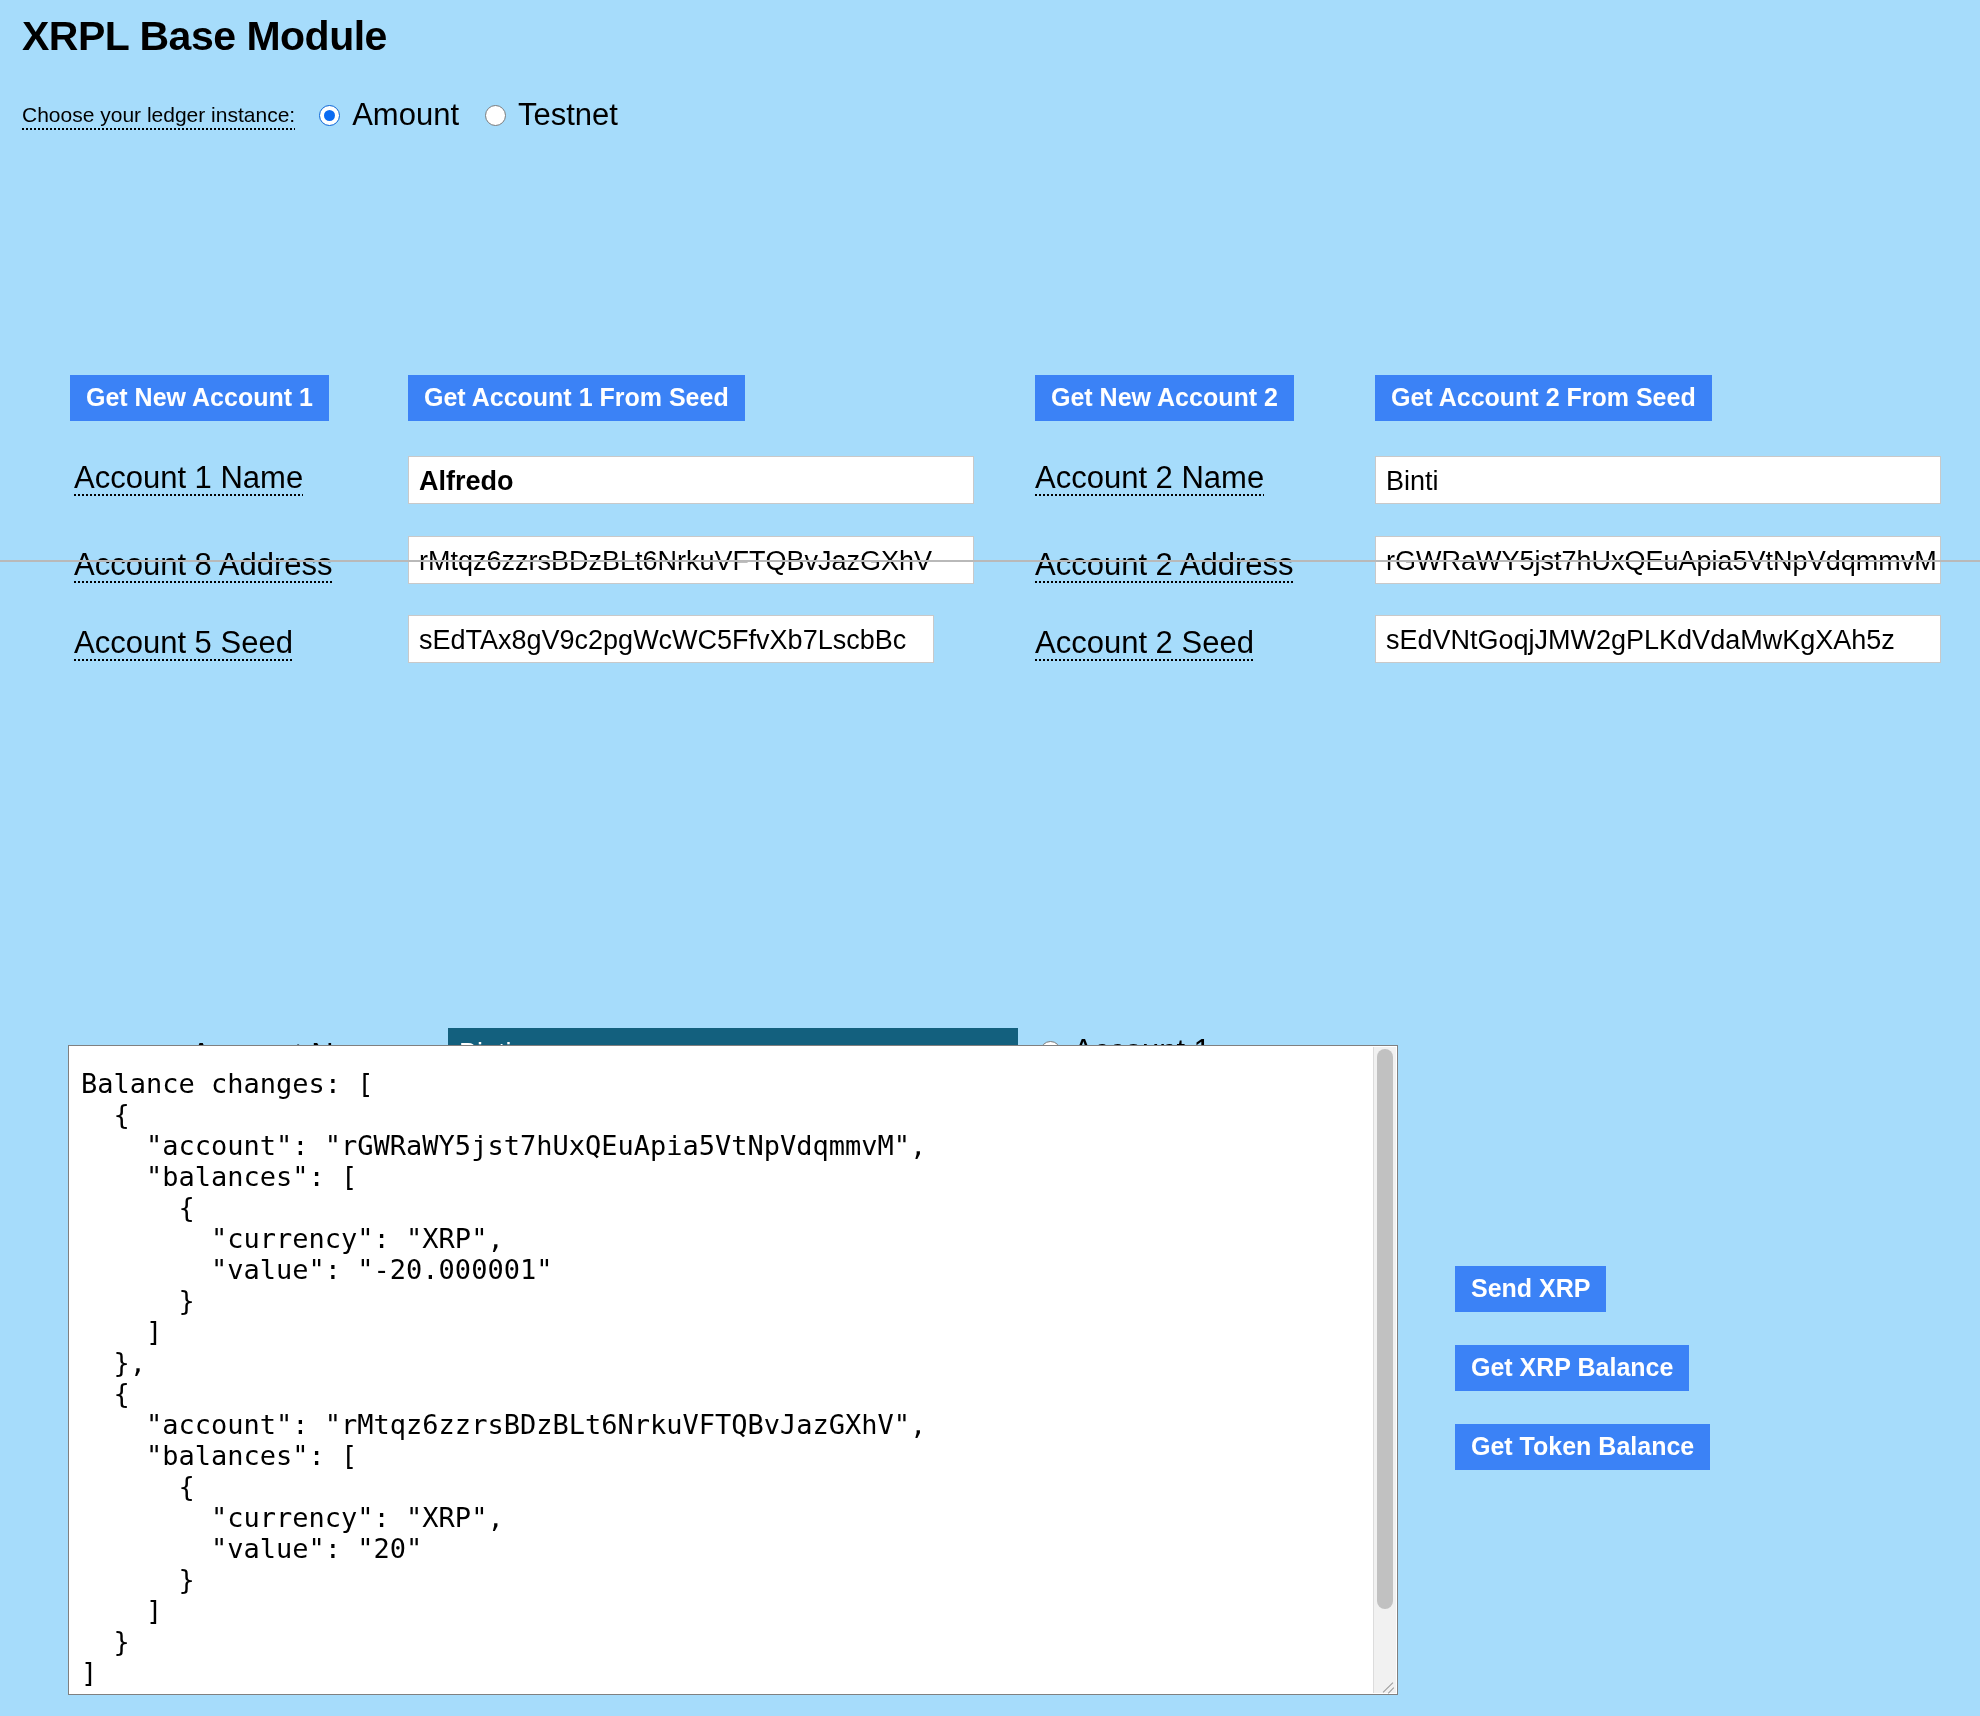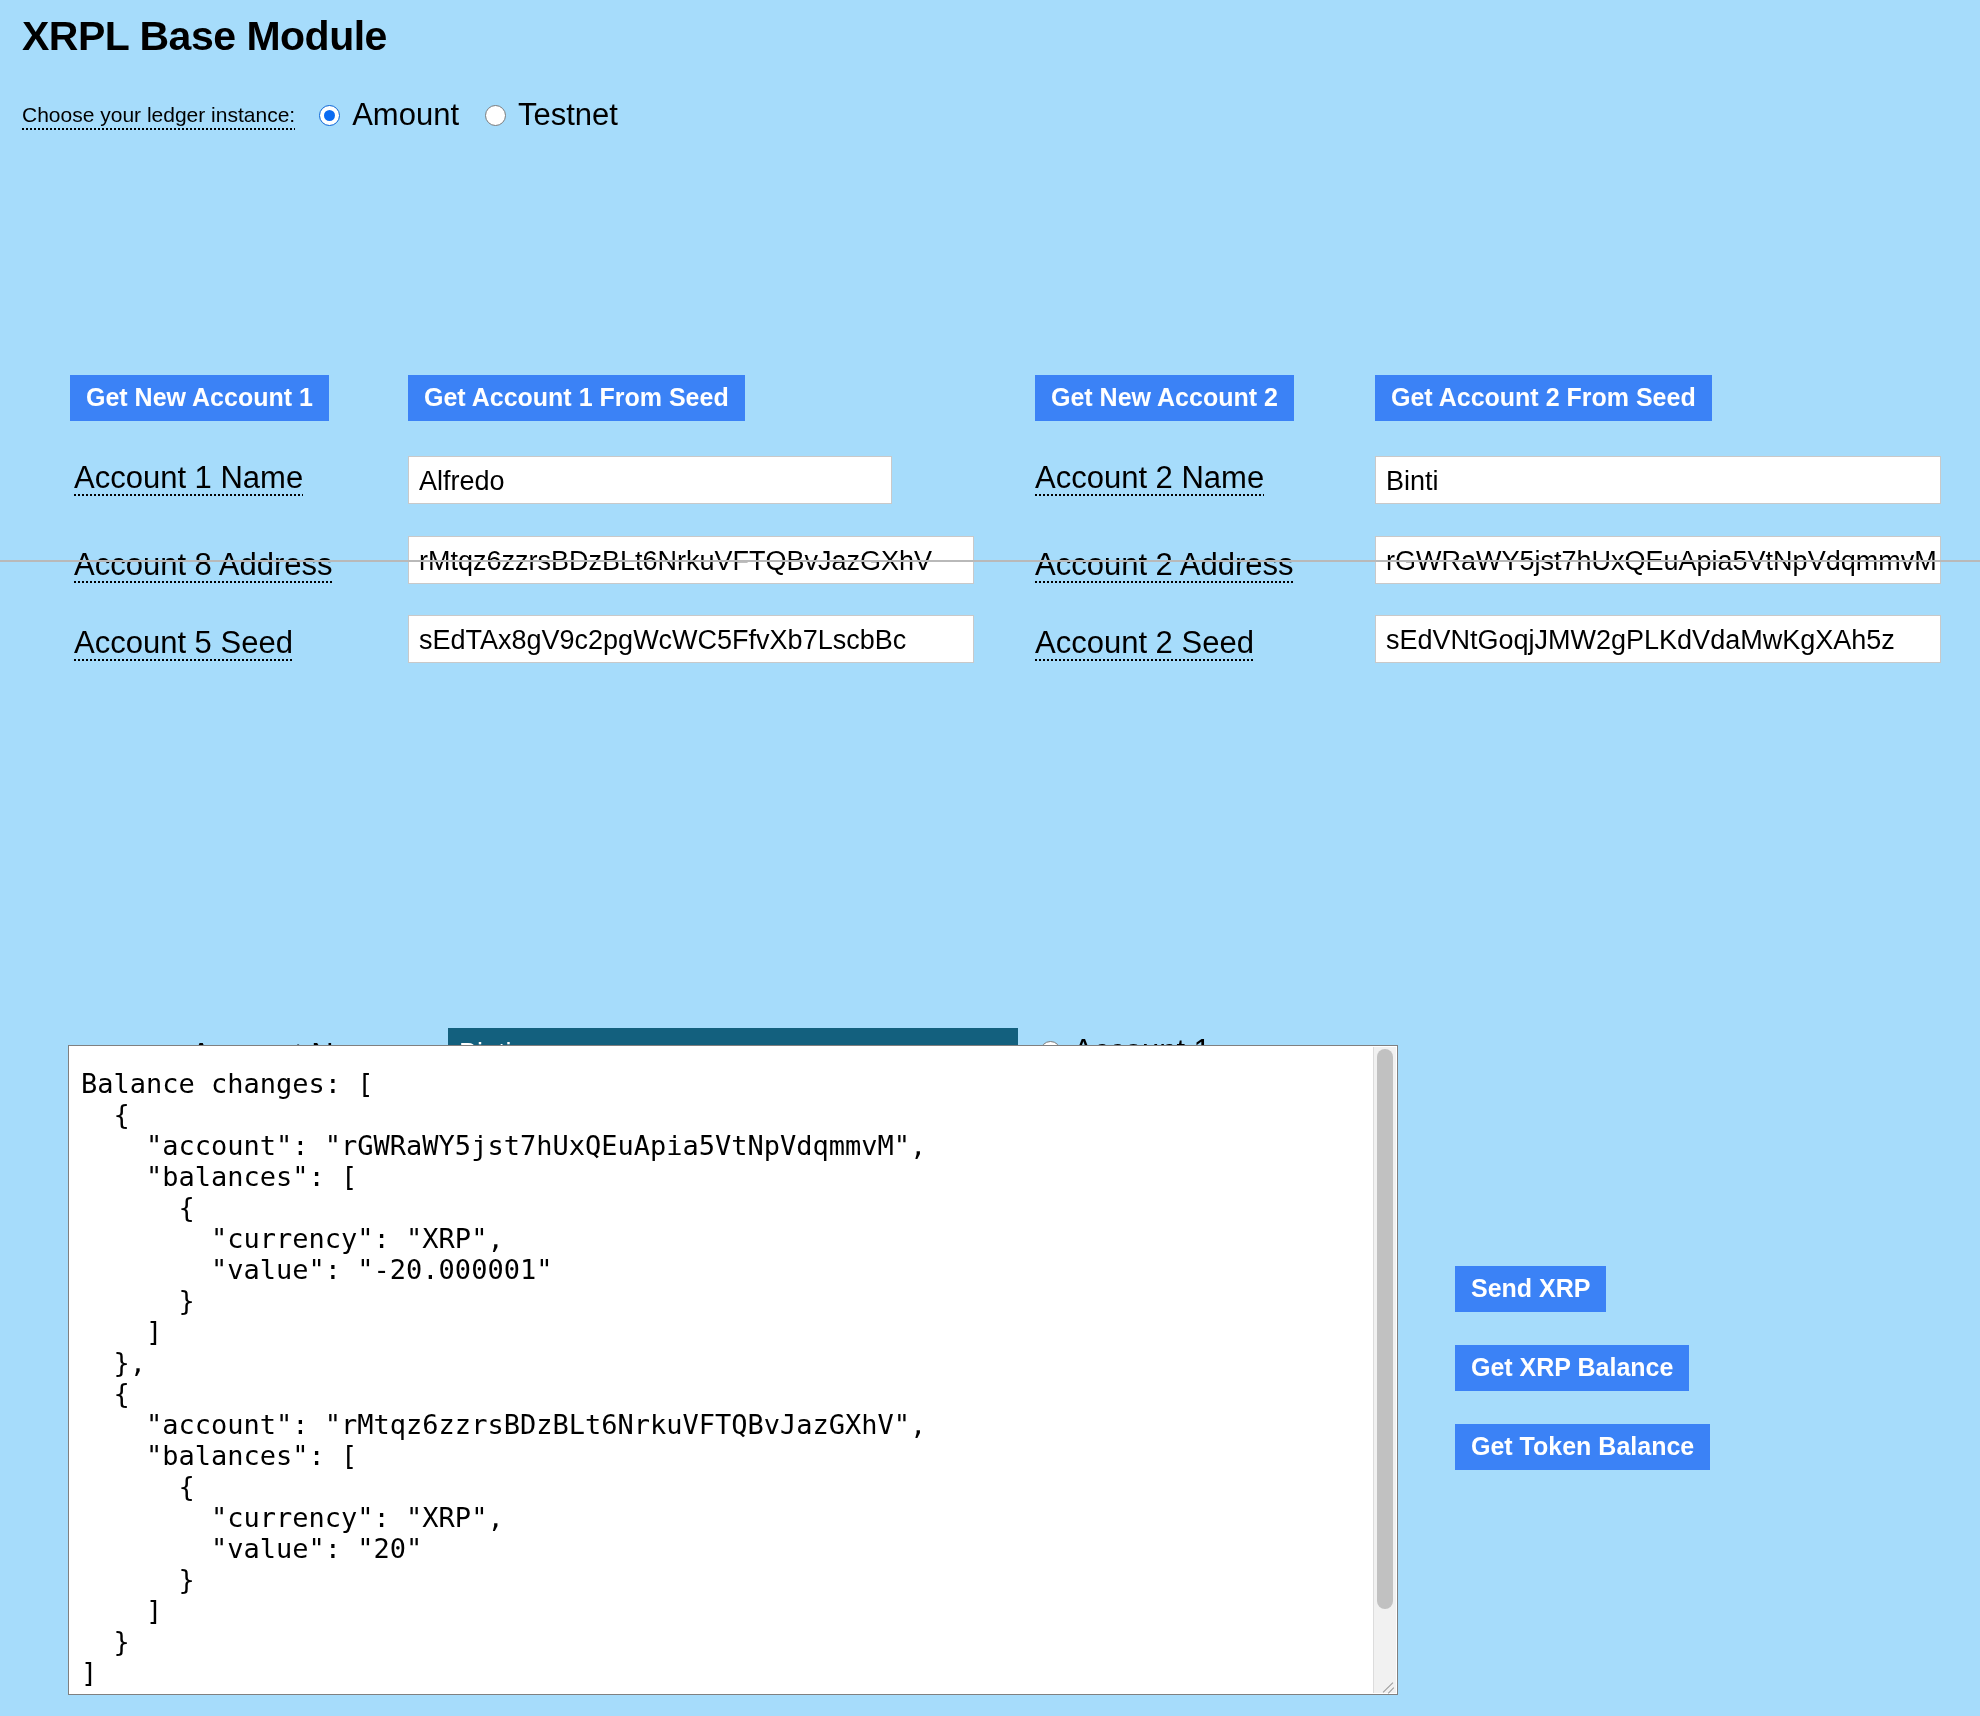--- a/index.html
+++ b/index.html
@@ -248,23 +248,23 @@
   <button class="btn acctcell" style="left:70px; top:220px;">Get New Account 1</button>
   <button class="btn acctcell" style="left:408px; top:220px;">Get Account 1 From Seed</button>
 
   <button class="btn acctcell" style="left:1035px; top:220px;">Get New Account 2</button>
   <button class="btn acctcell" style="left:1375px; top:220px;">Get Account 2 From Seed</button>
 
   <div class="lbl-right acctcell" style="left:74px; top:305px;">Account 1 Name</div>
   <div class="lbl-right acctcell" style="left:74px; top:392px;">Account 8 Address</div>
   <div class="lbl-right acctcell" style="left:74px; top:470px;">Account 5 Seed</div>
 
-  <div class="tf acctcell" style="left:408px; top:301px; width:484px;">Alfredo</div>
+  <div class="tf acctcell" style="left:408px; top:301px; width:566px;font-weight:bold;">Alfredo</div>
   <div class="tf acctcell" style="left:408px; top:381px; width:566px;">rMtqz6zzrsBDzBLt6NrkuVFTQBvJazGXhV</div>
-  <div class="tf acctcell" style="left:408px; top:460px; width:566px;">sEdTAx8gV9c2pgWcWC5FfvXb7LscbBc</div>
+  <div class="tf acctcell" style="left:408px; top:460px; width:526px;">sEdTAx8gV9c2pgWcWC5FfvXb7LscbBc</div>
 
   <div class="lbl-right acctcell" style="left:1035px; top:305px;">Account 2 Name</div>
   <div class="lbl-right acctcell" style="left:1035px; top:392px;">Account 2 Address</div>
   <div class="lbl-right acctcell" style="left:1035px; top:470px;">Account 2 Seed</div>
 
   <div class="tf acctcell" style="left:1375px; top:301px; width:566px;">Binti</div>
   <div class="tf acctcell" style="left:1375px; top:381px; width:566px;">rGWRaWY5jst7hUxQEuApia5VtNpVdqmmvM</div>
   <div class="tf acctcell" style="left:1375px; top:460px; width:566px;">sEdVNtGoqjJMW2gPLKdVdaMwKgXAh5z</div>
 </div>
 

